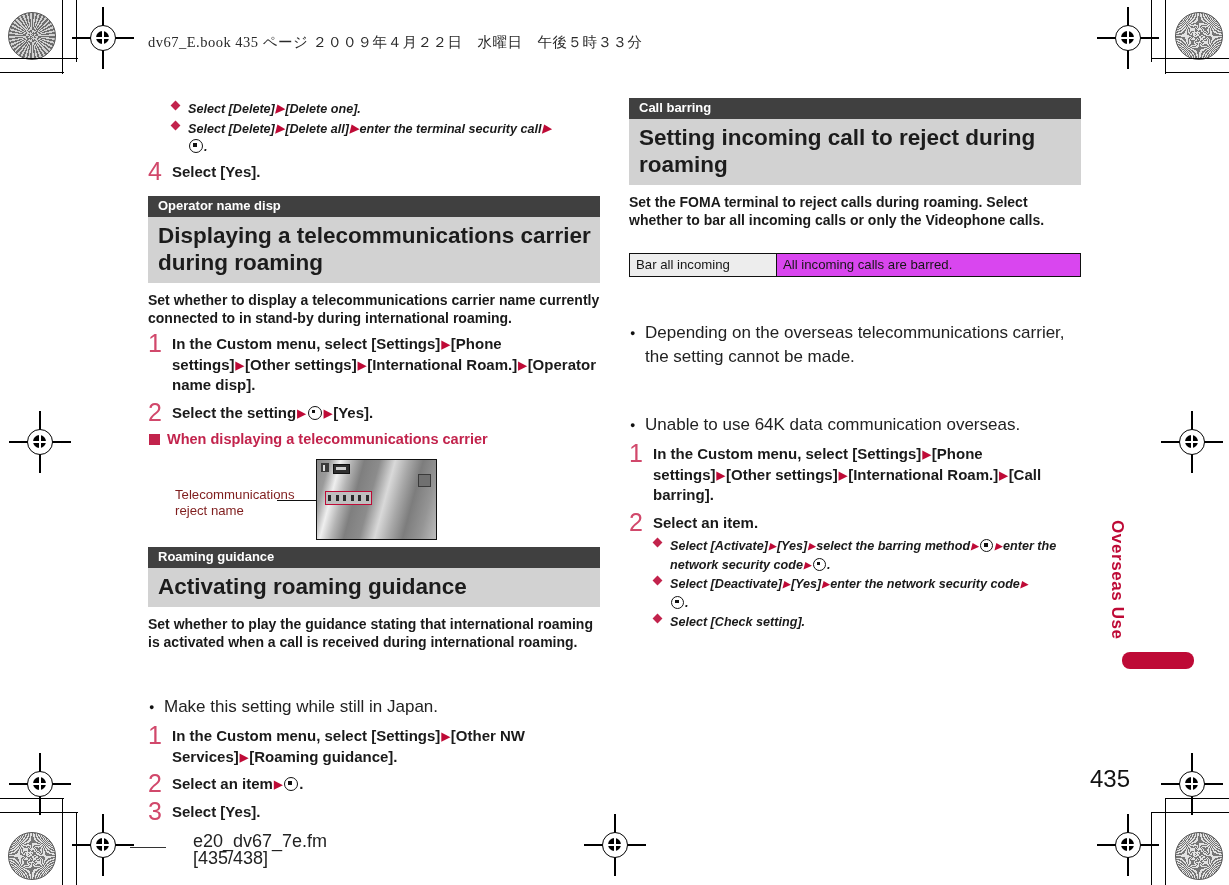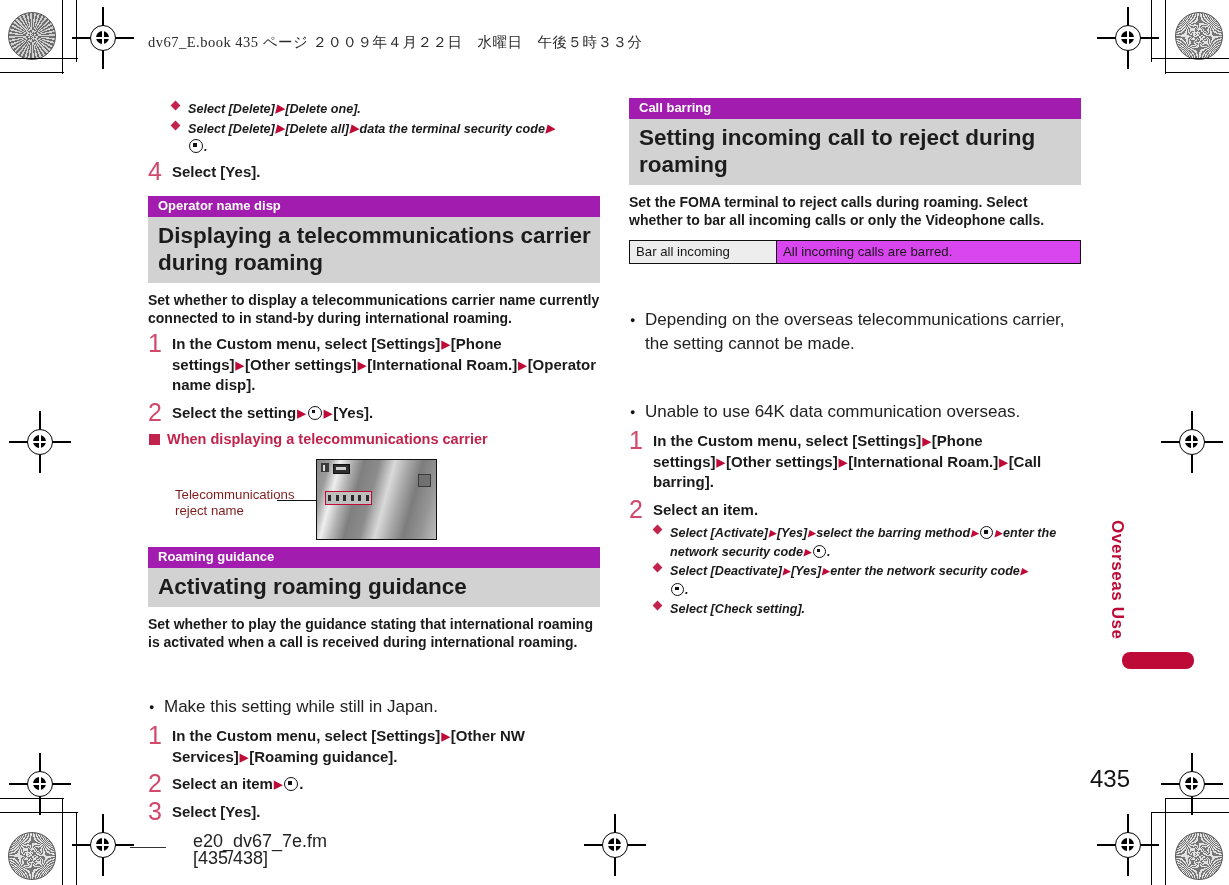--- a/index.html
+++ b/index.html
@@ -62,21 +62,21 @@
   }
 
   
   .col { position: absolute; top: 98px; width: 452px; }
   .col-left  { left: 148px; }
   .col-right { left: 629px; }
 
   
   .sec { margin-bottom: 0px; }
   .sec-kicker {
-    background: #a21caf; color: #fff;
+    background: #404040; color: #fff;
     font-size: 13px; font-weight: bold;
     padding: 3px 0 4px 10px; line-height: 14px;
   }
   .sec-title {
     background: #D2D2D2; color: #1c1c1c;
     font-size: 22.5px; font-weight: bold; line-height: 27px;
     padding: 5px 8px 7px 10px;
   }
 
   
@@ -143,21 +143,21 @@
   .ps-icon-b::after { content:""; position:absolute; left:2px; top:2px; width:10px; height:3px; background:#cfcfcf; }
   .ps-icon-c { position: absolute; right: 5px; top: 14px; width: 11px; height: 11px; background: #707070; border: 1px solid #3a3a3a; }
   .ps-carrier {
     position: absolute; left: 8px; top: 31px; width: 45px; height: 12px;
     border: 1.4px solid #BE0A36; background: #bfbfbf;
     display: flex; align-items: center; justify-content: space-around;
   }
   .ps-carrier i { display:block; width: 3px; height: 6px; background: #2b2b2b; }
 
   
-  .tbl { width: 452px; border-collapse: collapse; margin-top: 11px; }
+  .tbl { width: 452px; border-collapse: collapse; margin-top: 24px; }
   .tbl td { border: 1.3px solid #111; font-size: 13.2px; line-height: 16px; padding: 3px 6px; color:#161616; }
   .tbl td.k { width: 134px; background: #EDEDED; }
   .tbl td.v { background: #d946ef; }
 </style>
 </head>
 <body>
 
 <div class="reg-star" style="left:8px; top:12px;"></div>
 <div class="reg-star fine" style="left:1175px; top:12px;"></div>
 <div class="reg-star fine" style="left:8px; top:832px;"></div>
@@ -248,21 +248,21 @@
 
 <div class="col col-left">
 
   <div style="padding-left:23px;">
     <div class="sub">
       <span class="sub-d"></span>
       <span class="sub-text"><span>Select [Delete]</span><span class="arw">▶</span><span>[Delete one].</span></span>
     </div>
     <div class="sub">
       <span class="sub-d"></span>
-      <span class="sub-text"><span>Select [Delete]</span><span class="arw">▶</span><span>[Delete all]</span><span class="arw">▶</span><span>data the terminal security code</span><span class="arw">▶</span><br><span class="selkey"></span>.</span>
+      <span class="sub-text"><span>Select [Delete]</span><span class="arw">▶</span><span>[Delete all]</span><span class="arw">▶</span><span>enter the terminal security call</span><span class="arw">▶</span><br><span class="selkey"></span>.</span>
     </div>
   </div>
 
   <div class="step" style="margin-top:6px;">
     <span class="step-num">4</span>
     <div class="step-text">Select [Yes].</div>
   </div>
 
   <div class="sec" style="margin-top:14px;">
     <div class="sec-kicker">Operator name disp</div>

